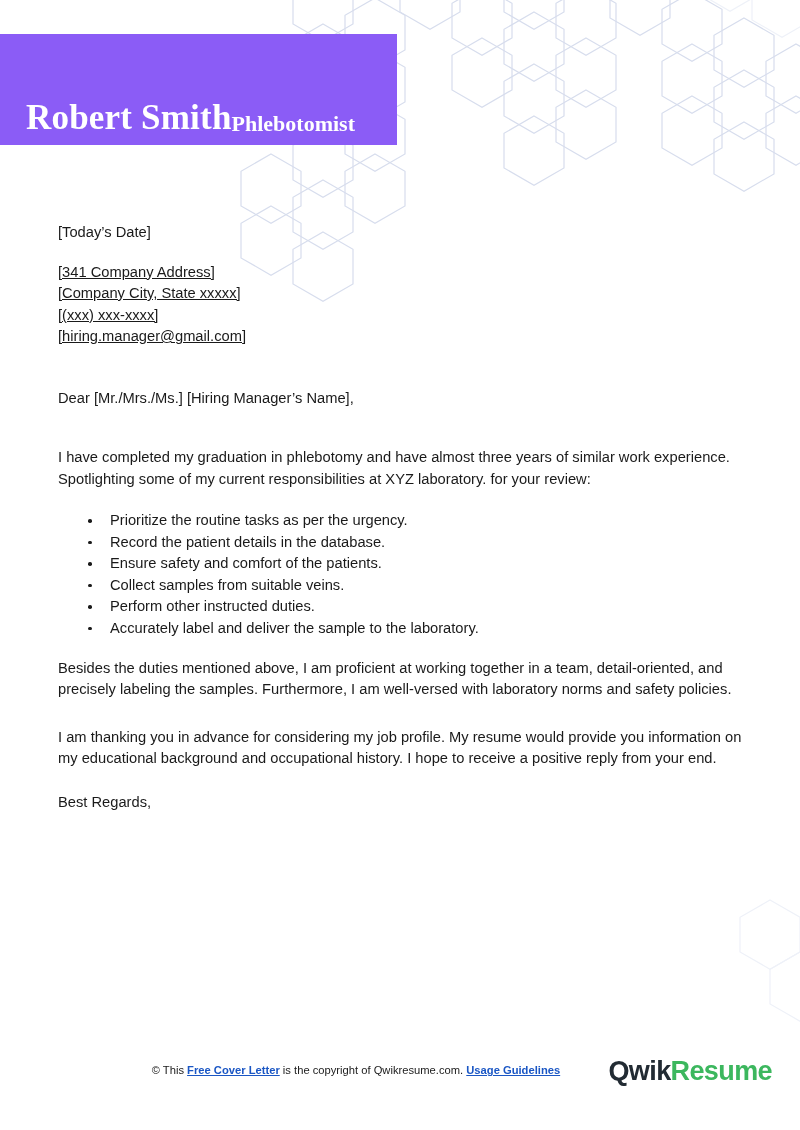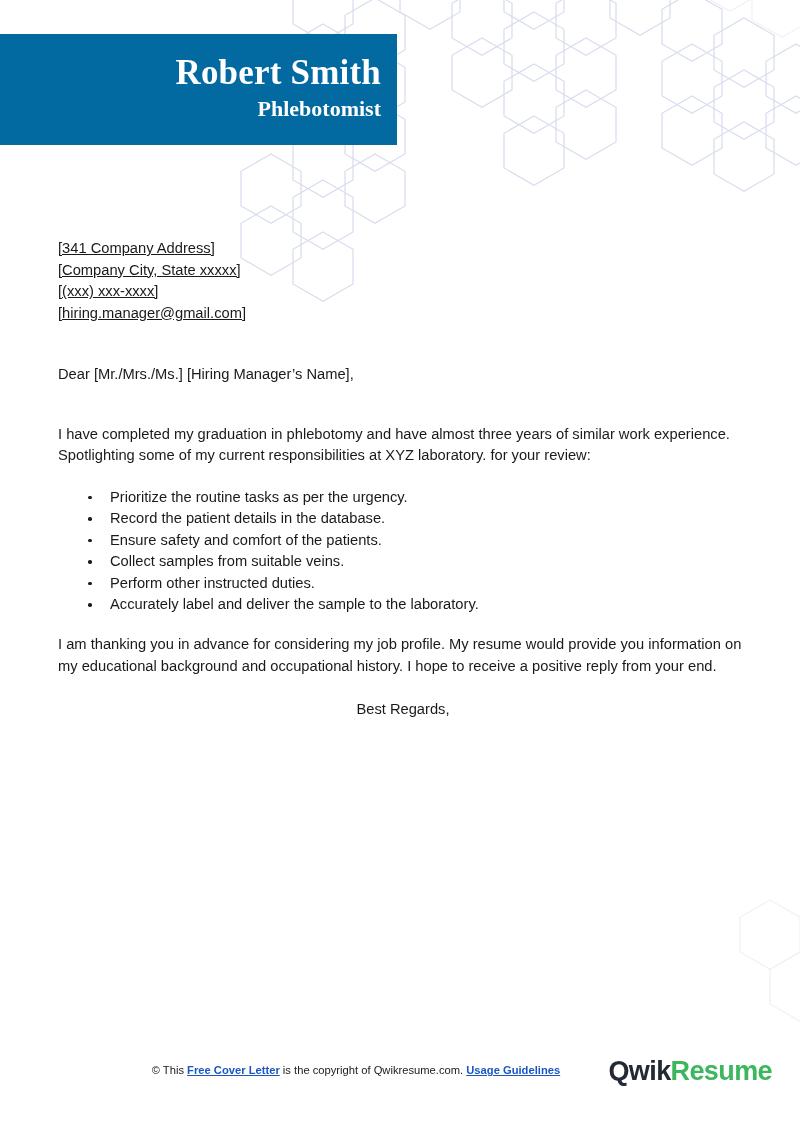--- a/index.html
+++ b/index.html
@@ -31,26 +31,26 @@
     z-index: 1;
   }
 
   
   .header-banner {
     position: absolute;
     left: 0;
     top: 34px;
     width: 397px;
     height: 111px;
-    background: #0369a1;
+    background: #8b5cf6;
     z-index: 3;
     box-sizing: border-box;
     padding: 6px 16px 8px 0;
     display: flex;
-    flex-direction: column;
+    flex-direction: row;
     align-items: flex-end;
     justify-content: center;
   }
   .applicant-name {
     font-family: "Liberation Serif", serif;
     font-weight: bold;
     font-size: 35px;
     line-height: 1.08;
     color: #ffffff;
     letter-spacing: 0.2px;
@@ -119,21 +119,20 @@
     border-radius: 50%;
     background: #1a1a1a;
   }
 
   .para-gap-large {
     margin: 0 0 26px 0;
   }
 
   .closing {
     margin: 22px 0 0 0;
-    text-align: center;
   }
   .closing div {
     line-height: 21.5px;
   }
 
   
   .footer {
     position: absolute;
     left: 0;
     top: 1062px;
@@ -232,20 +231,21 @@
     <use href="#hexfaint" x="770" y="952"></use>
   </svg>
 
   <div class="header-banner">
     <div class="applicant-name">Robert Smith</div>
     <div class="applicant-role">Phlebotomist</div>
   </div>
 
   <div class="letter">
 
+    <div class="date-line">[Today’s Date]</div>
 
     <div class="recipient-block">
       <div>[341 Company Address]</div>
       <div>[Company City, State xxxxx]</div>
       <div>[(xxx) xxx-xxxx]</div>
       <div>[hiring.manager@gmail.com]</div>
     </div>
 
     <div class="salutation">Dear [Mr./Mrs./Ms.] [Hiring Manager’s Name],</div>
 
@@ -253,20 +253,21 @@
 
     <ul class="duties">
       <li>Prioritize the routine tasks as per the urgency.</li>
       <li>Record the patient details in the database.</li>
       <li>Ensure safety and comfort of the patients.</li>
       <li>Collect samples from suitable veins.</li>
       <li>Perform other instructed duties.</li>
       <li>Accurately label and deliver the sample to the laboratory.</li>
     </ul>
 
+    <div class="para para-gap-large">Besides the duties mentioned above, I am proficient at working together in a team, detail-oriented, and precisely labeling the samples. Furthermore, I am well-versed with laboratory norms and safety policies.</div>
 
     <div class="para">I am thanking you in advance for considering my job profile. My resume would provide you information on my educational background and occupational history. I hope to receive a positive reply from your end.</div>
 
     <div class="closing">
       <div>Best Regards,</div>
     </div>
   </div>
 
   <div class="footer">
     <div class="footer-credit">

